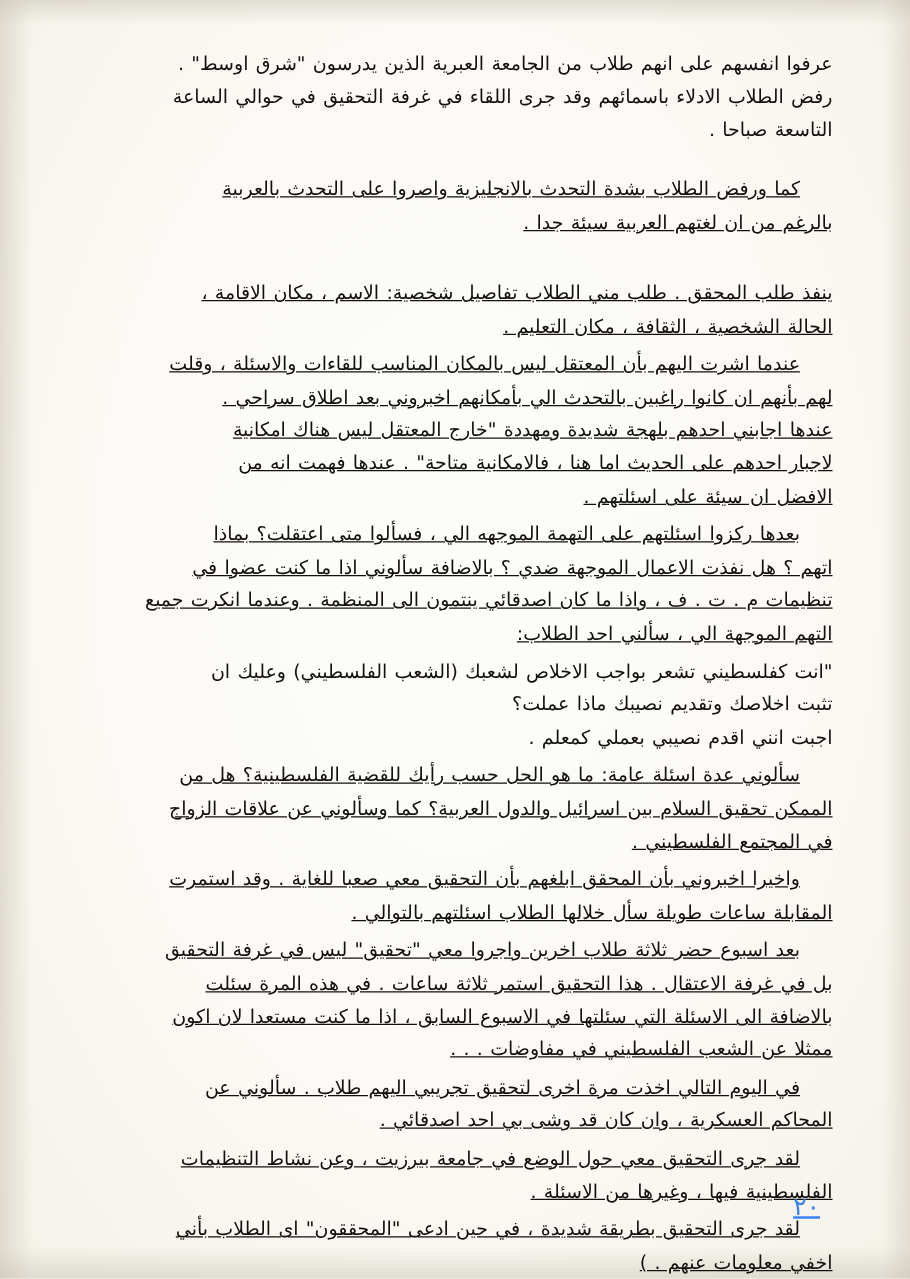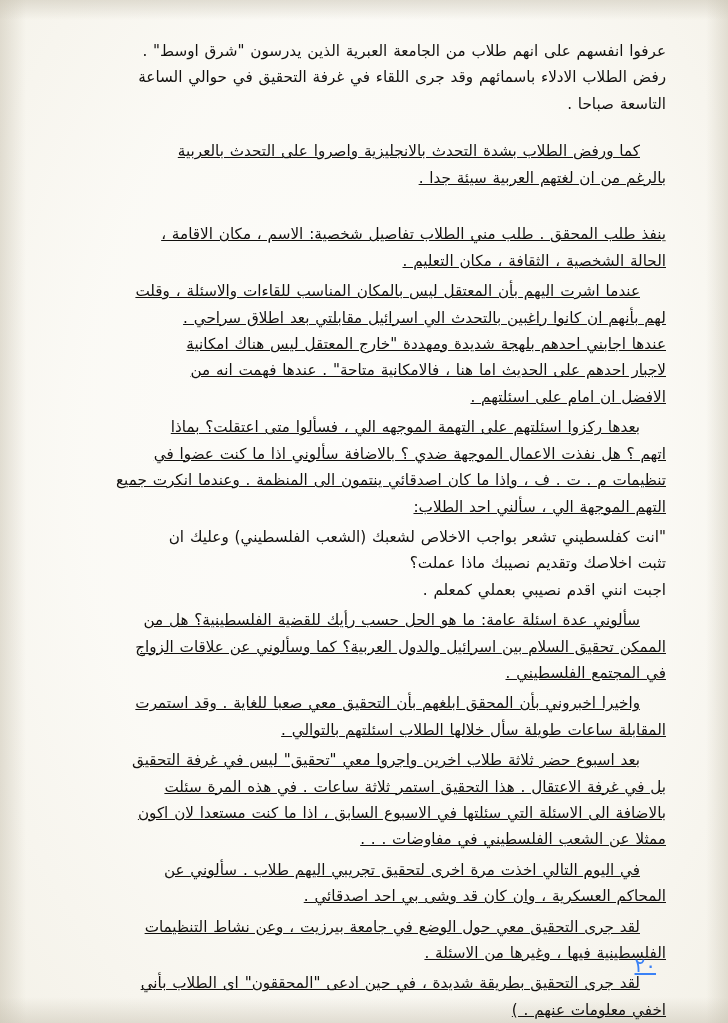--- a/index.html
+++ b/index.html
@@ -121,24 +121,24 @@
     </p>
 
     <p class="para indent">
       <br>
       <span>ينفذ طلب المحقق . طلب مني الطلاب تفاصيل شخصية: الاسم ، مكان الاقامة ،</span><br>
       <span>الحالة الشخصية ، الثقافة ، مكان التعليم .</span>
     </p>
 
     <p class="para indent">
       <span>عندما اشرت اليهم بأن المعتقل ليس بالمكان المناسب للقاءات والاسئلة ، وقلت</span><br>
-      <span>لهم بأنهم ان كانوا راغبين بالتحدث الي اسرائيل مقابلتي بعد اطلاق سراحي .</span><br>
+      <span>لهم بأنهم ان كانوا راغبين بالتحدث الي بأمكانهم اخبروني بعد اطلاق سراحي .</span><br>
       <span>عندها اجابني احدهم بلهجة شديدة ومهددة "خارج المعتقل ليس هناك امكانية</span><br>
       <span>لاجبار احدهم على الحديث اما هنا ، فالامكانية متاحة" . عندها فهمت انه من</span><br>
-      <span>الافضل ان امام على اسئلتهم .</span>
+      <span>الافضل ان سيئة على اسئلتهم .</span>
     </p>
 
     <p class="para indent">
       <span>بعدها ركزوا اسئلتهم على التهمة الموجهه الي ، فسألوا متى اعتقلت؟ بماذا</span><br>
       <span>اتهم ؟ هل نفذت الاعمال الموجهة ضدي ؟ بالاضافة سألوني اذا ما كنت عضوا في</span><br>
       <span>تنظيمات م . ت . ف ، واذا ما كان اصدقائي ينتمون الى المنظمة . وعندما انكرت جميع</span><br>
       <span>التهم الموجهة الي ، سألني احد الطلاب:</span>
     </p>
 
     <p class="para">

